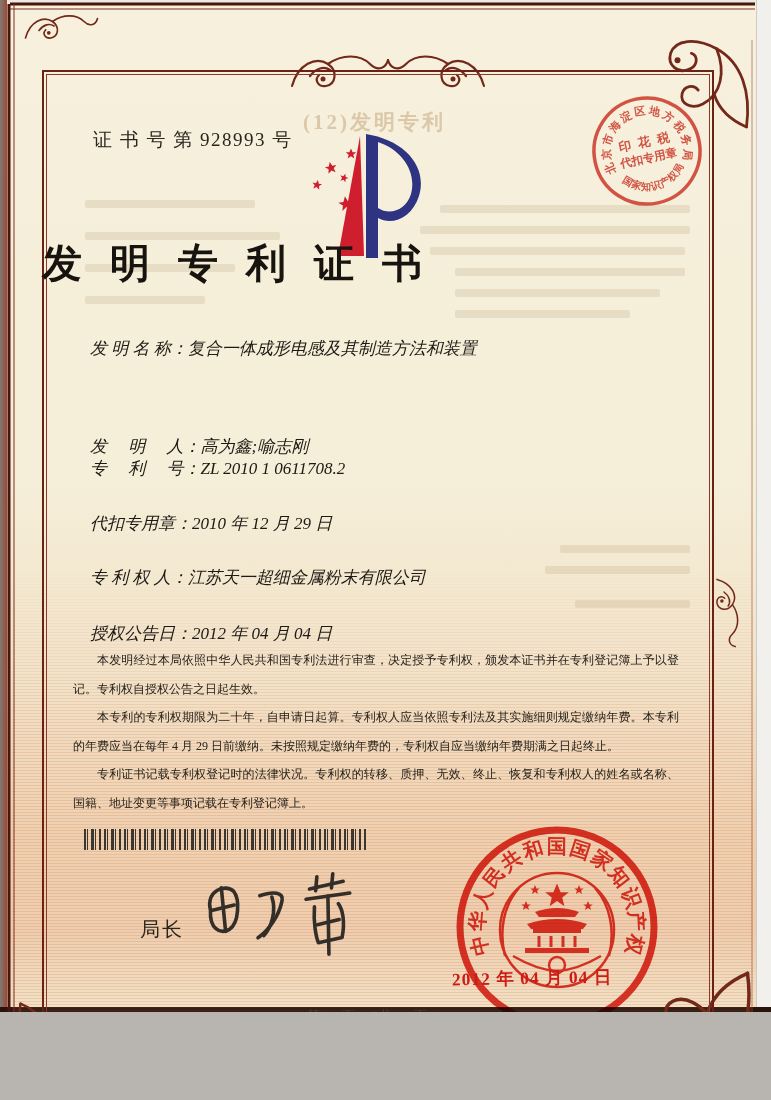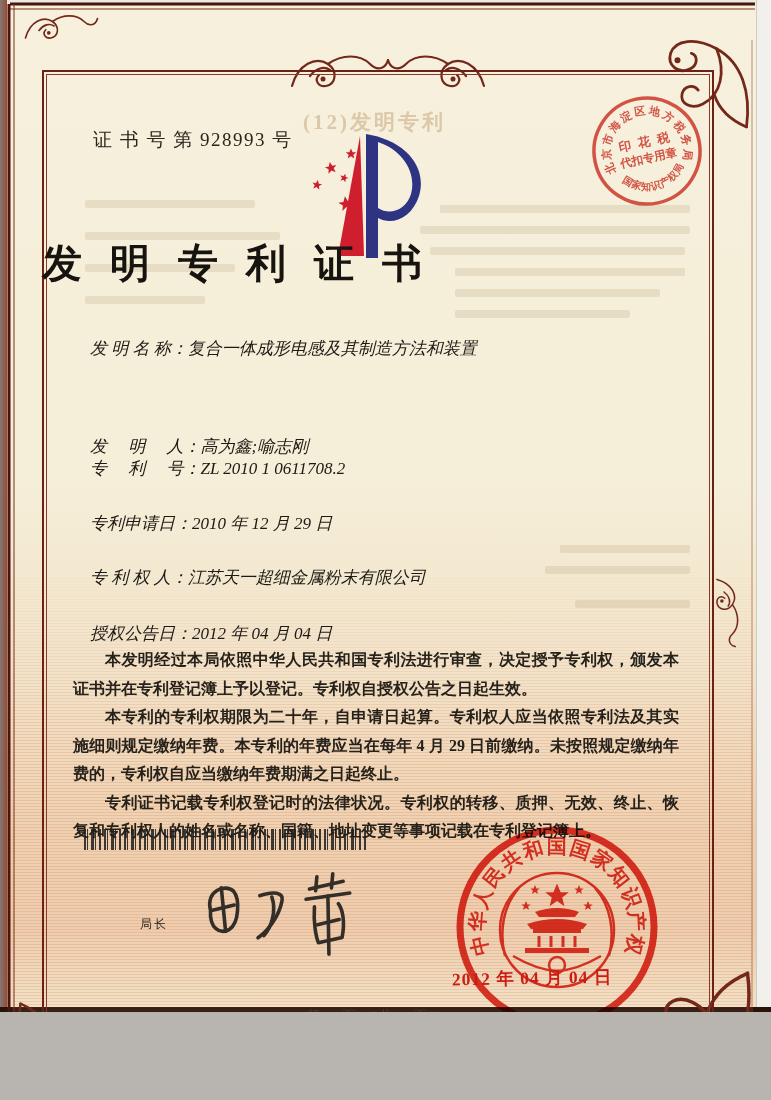--- a/index.html
+++ b/index.html
@@ -27,25 +27,25 @@
   .inner-frame::before{content:'';position:absolute;inset:2px;border:1px solid #8a3a28;}
   
   .ghost-text{position:absolute;color:rgba(198,168,128,.55);font-size:21px;letter-spacing:3px;font-weight:bold;}
   .ghost-strip{position:absolute;height:8px;background:rgba(176,148,108,.20);border-radius:2px;}
   
   .cert-no{position:absolute;left:93px;top:127px;font-size:19px;letter-spacing:1.5px;color:#2a251e;}
   .doc-title{position:absolute;left:42px;top:236px;width:668px;text-align:left;font-size:40px;font-weight:bold;color:#17130e;letter-spacing:9px;}
   .field-row{position:absolute;left:90px;font-size:17px;color:#1d1914;white-space:nowrap;font-style:italic;}
   .field-label{display:inline-block;}
   .field-value{display:inline-block;}
-  .paragraphs{position:absolute;left:73px;top:646px;width:606px;font-size:16px;line-height:28.5px;color:#26211a;text-align:justify;font-weight:bold;}
+  .paragraphs{position:absolute;left:73px;top:646px;width:606px;font-size:12px;line-height:28.5px;color:#26211a;text-align:justify;}
   .paragraphs p{margin:0;text-indent:2em;}
   .barcode{position:absolute;left:84px;top:829px;width:282px;height:21px;opacity:.85;
     background:repeating-linear-gradient(90deg,#1d1d1b 0 2px,transparent 2px 3px,#1d1d1b 3px 4px,transparent 4px 7px,#1d1d1b 7px 10px,transparent 10px 11px,#1d1d1b 11px 12px,transparent 12px 15px,#1d1d1b 15px 17px,transparent 17px 20px);}
-  .sig-role{position:absolute;left:140px;top:916px;font-size:12px;color:#2a251e;letter-spacing:2px;}
+  .sig-role{position:absolute;left:140px;top:916px;font-size:20px;color:#2a251e;letter-spacing:2px;}
   .sig-svg{position:absolute;left:183px;top:868px;transform:rotate(-3deg);}
   .sr-only{position:absolute;width:1px;height:1px;overflow:hidden;clip:rect(0 0 0 0);white-space:nowrap;}
   .seal-main{position:absolute;left:450px;top:820px;mix-blend-mode:multiply;opacity:.95;}
   .seal-tax{position:absolute;left:588px;top:92px;transform:rotate(-12deg);mix-blend-mode:multiply;opacity:.9;}
   .issue-date{position:absolute;left:452px;top:966px;font-size:17.5px;font-weight:bold;color:#cc1d15;letter-spacing:1px;transform:rotate(-1deg);z-index:5;}
   .footer{position:absolute;left:42px;top:1007px;width:668px;text-align:center;font-size:13.5px;color:#463d2f;letter-spacing:2px;}
   .seal-ring-text{font-family:"Liberation Serif","DejaVu Serif",serif;font-weight:bold;}
 </style>
 </head>
 <body>
@@ -129,21 +129,21 @@
   <div class="field-row" style="top:337px;">
     <span class="field-label">发 明 名 称：</span><span class="field-value">复合一体成形电感及其制造方法和装置</span>
   </div>
   <div class="field-row" style="top:404px;margin-top:31px;">
     <span class="field-label">发　 明　 人：</span><span class="field-value">高为鑫;喻志刚</span>
   </div>
   <div class="field-row" style="top:457px;">
     <span class="field-label">专　 利　 号：</span><span class="field-value">ZL 2010 1 0611708.2</span>
   </div>
   <div class="field-row" style="top:512px;">
-    <span class="field-label">专利申请日：</span><span class="field-value">2010 年 12 月 29 日</span>
+    <span class="field-label">代扣专用章：</span><span class="field-value">2010 年 12 月 29 日</span>
   </div>
   <div class="field-row" style="top:566px;">
     <span class="field-label">专 利 权 人：</span><span class="field-value">江苏天一超细金属粉末有限公司</span>
   </div>
   <div class="field-row" style="top:622px;">
     <span class="field-label">授权公告日：</span><span class="field-value">2012 年 04 月 04 日</span>
   </div>
 
   <div class="paragraphs">
     <p>本发明经过本局依照中华人民共和国专利法进行审查，决定授予专利权，颁发本证书并在专利登记簿上予以登记。专利权自授权公告之日起生效。</p>

